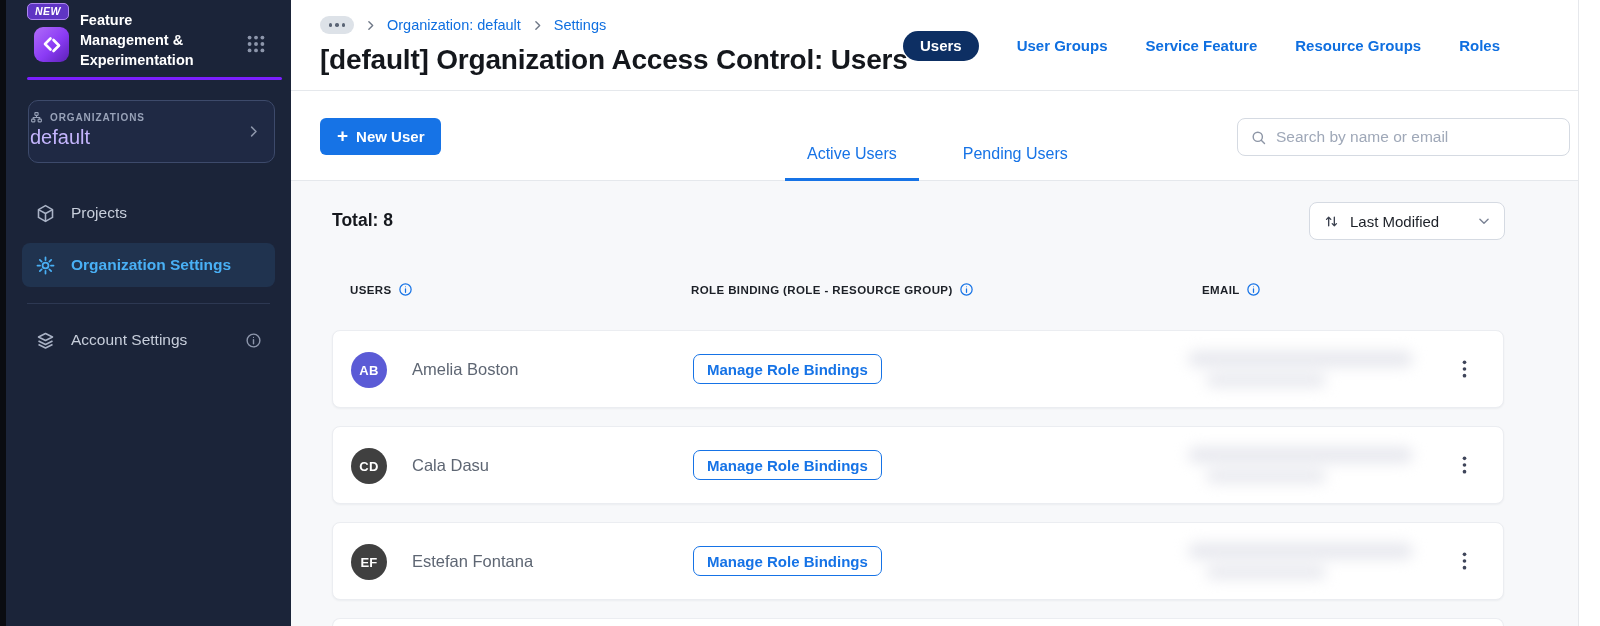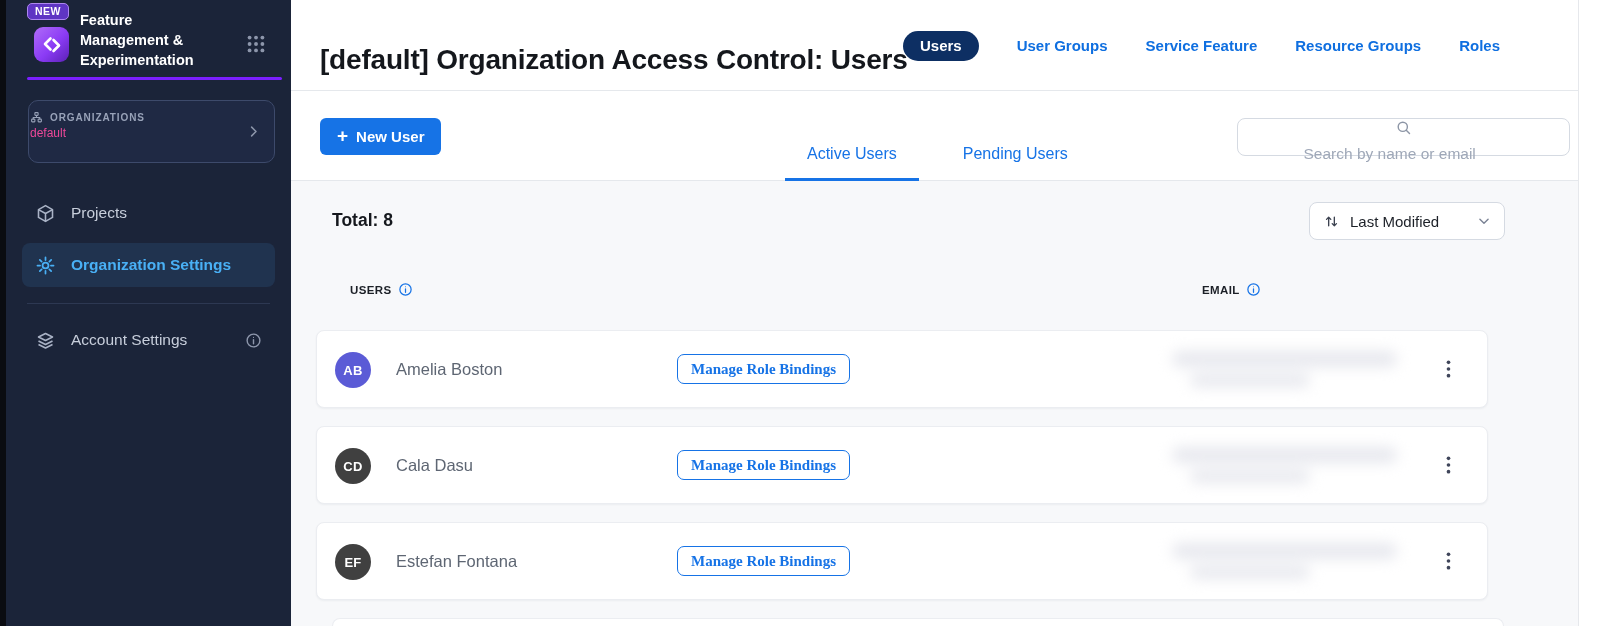--- a/index.html
+++ b/index.html
@@ -5,36 +5,36 @@
   * { margin:0; padding:0; box-sizing:border-box; }
   body { font-family:"Liberation Sans", sans-serif; background:#fff; }
   .canvas { position:relative; width:1600px; height:626px; overflow:hidden; background:#fff; }
 
   
   .edge-strip { position:absolute; left:0; top:0; width:6px; height:626px; background:#0a0c11; }
 
   
   .sidebar { position:absolute; left:6px; top:0; width:285px; height:626px; background:#1b2439; }
   .new-badge { position:absolute; left:21px; top:3px; background:#5f35c4; border:1.5px solid #ad86f0;
-    color:#fff; border-radius:5px; padding:1px 7px 2px; font-size:10.5px; font-weight:bold; letter-spacing:.4px; }
+    color:#fff; border-radius:5px; padding:1px 7px 2px; font-size:10.5px; font-weight:bold; letter-spacing:.4px;font-style:italic; }
   .logo { position:absolute; left:28px; top:27px; width:35px; height:35px; border-radius:9px;
     background:linear-gradient(135deg,#b06cf8 0%,#8b3bf5 55%,#5b21b6 100%);
     display:flex; align-items:center; justify-content:center; }
   .logo svg { width:24px; height:24px; }
   .app-title { position:absolute; left:74px; top:10px; width:130px; color:#fff;
     font-size:14.5px; font-weight:bold; line-height:20px; }
   .grid-icon { position:absolute; right:24px; top:33px; width:22px; height:22px; color:#8d96ab; cursor:pointer; }
   .purple-rule { position:absolute; left:21px; top:77px; width:255px; height:3px; background:#7b1fff; border-radius:2px; }
 
   .org-box { position:absolute; left:22px; top:100px; width:247px; height:63px; background:#1f2944;
     border:1px solid #3d4a6b; border-radius:10px; padding:10px 1px; cursor:pointer; }
   .org-label-row { display:flex; align-items:center; gap:7px; color:#98a2b8; }
   .org-label-row svg { width:13px; height:13px; }
   .org-label { font-size:10px; font-weight:bold; letter-spacing:.9px; }
-  .org-name { margin-top:2px; color:#ec4899; font-size:12px; }
+  .org-name { margin-top:2px; color:#c4b5fd; font-size:20px; }
   .org-chevron { position:absolute; right:13px; top:23px; width:15px; height:15px; color:#8d96ab; }
 
   .menu { position:absolute; left:16px; top:191px; width:253px; }
   .menu-item { display:flex; align-items:center; gap:15px; height:44px; padding:0 13px; margin-bottom:8px;
     border-radius:8px; color:#c7cedb; font-size:15.5px; cursor:pointer; }
   .menu-item svg { width:21px; height:21px; color:#aab3c6; flex:0 0 auto; }
   .menu-item.active { background:#20334f; color:#49b0f5; font-weight:bold; }
   .menu-item.active svg { color:#49b0f5; }
   .menu-divider { border-top:1px solid #2d3852; margin:16px 5px 14px; }
   .menu-info-icon { margin-left:auto; width:17px !important; height:17px !important; color:#8d96ab !important; cursor:pointer; }
@@ -59,46 +59,46 @@
   .toolbar { position:absolute; left:0; top:91px; width:100%; height:90px; background:#fff; border-bottom:1px solid #e5e8ec; }
   .btn-new { position:absolute; left:29px; top:27px; height:37px; padding:0 17px; background:#1673e6; border:none;
     color:#fff; font-family:inherit; font-size:15px; font-weight:bold; border-radius:6px; display:flex;
     align-items:center; gap:8px; cursor:pointer; }
   .btn-new .plus { font-size:19px; font-weight:bold; line-height:1; margin-top:-2px; }
   .sub-tabs { position:absolute; left:494px; bottom:-1px; display:flex; gap:22px; }
   .sub-tab { padding:0 22px 15px; font-size:16px; color:#1673e6; font-weight:normal; cursor:pointer;
     border-bottom:3px solid transparent; }
   .sub-tab.active { border-bottom-color:#1673e6; font-weight:normal; }
   .search-box { position:absolute; right:8px; top:27px; width:333px; height:38px; background:#fff;
-    border:1px solid #d5dae2; border-radius:8px; display:flex; align-items:center; gap:9px; padding:0 12px;flex-direction:column; }
+    border:1px solid #d5dae2; border-radius:8px; display:flex; align-items:center; gap:9px; padding:0 12px; }
   .search-box svg { width:17px; height:17px; color:#8d96a6; flex:0 0 auto; }
   .search-box input { border:none; outline:none; flex:1; font-family:inherit; font-size:15.5px; color:#2b3240; background:transparent; }
   .search-box input::placeholder { color:#9fa8b8; }
 
   .content { position:absolute; left:0; top:181px; width:100%; height:445px; background:#f7f8fa; }
   .total { position:absolute; left:41px; top:29px; font-size:17.5px; font-weight:bold; color:#15181d; }
   .sort-box { position:absolute; right:73px; top:21px; width:196px; height:38px; background:#fff;
     border:1px solid #d5dae2; border-radius:8px; display:flex; align-items:center; gap:10px; padding:0 13px; cursor:pointer; }
   .sort-box .sort-arrows { width:17px; height:17px; color:#3c4250; }
   .sort-label { font-size:15px; color:#1c2027; }
   .sort-box .chev { margin-left:auto; width:14px; height:14px; color:#7a8294; }
 
   .col-head { position:absolute; top:101px; display:flex; align-items:center; gap:6px;
     font-size:11.5px; font-weight:bold; letter-spacing:.4px; color:#1c2027; }
   .col-head svg { width:15px; height:15px; color:#1673e6; cursor:pointer; }
   .col-users { left:59px; } .col-role { left:400px; } .col-email { left:911px; }
 
-  .rows { position:absolute; left:25px; top:149px; width:1172px; }
+  .rows { position:absolute; left:41px; top:149px; width:1172px; }
   .row-card { position:relative; height:78px; background:#fff; border:1px solid #ebedf1; border-radius:8px;
     margin-bottom:18px; box-shadow:0 1px 2px rgba(20,30,60,.05); }
   .avatar { position:absolute; left:18px; top:21px; width:36px; height:36px; border-radius:50%;
     display:flex; align-items:center; justify-content:center; color:#fff; font-size:13px; font-weight:bold; letter-spacing:.3px; }
   .user-name { position:absolute; left:79px; top:50%; transform:translateY(-50%); font-size:16.5px; color:#5e6673; }
   .btn-manage { position:absolute; left:360px; top:50%; transform:translateY(-50%); height:30px; padding:0 13px;
-    background:#fff; border:1.5px solid #1673e6; color:#1673e6; border-radius:7px; font-family:Liberation Serif, serif;
+    background:#fff; border:1.5px solid #1673e6; color:#1673e6; border-radius:7px; font-family:Liberation Sans, sans-serif;
     font-size:15px; font-weight:bold; display:flex; align-items:center; cursor:pointer; }
   .email-blur { position:absolute; left:845px; top:16px; width:250px; height:46px; filter:blur(7px); }
   .email-blur i { position:absolute; display:block; background:#e7e8ee; border-radius:8px; }
   .email-blur i.b1 { left:10px; top:4px; width:225px; height:16px; }
   .email-blur i.b2 { left:28px; top:27px; width:120px; height:13px; }
   .kebab { position:absolute; right:30px; top:50%; transform:translateY(-50%); width:18px; height:22px;
     color:#3f455a; cursor:pointer; display:flex; align-items:center; justify-content:center; }
   .kebab svg { width:5px; height:20px; }
   .row-sliver { position:absolute; left:41px; top:437px; width:1172px; height:8px; background:#fff;
     border:1px solid #ebedf1; border-bottom:none; border-radius:8px 8px 0 0; }
@@ -183,20 +183,35 @@
             <path d="M12 11v5.5"></path>
             <circle cx="12" cy="7.6" r="0.8" fill="currentColor" stroke="none"></circle>
         </svg>
       </div>
     </div>
   </div>
 
   <div class="main">
 
     <div class="hdr">
+      <div class="breadcrumb">
+        <span class="crumb-ellipsis">
+            <i></i>
+            <i></i>
+            <i></i>
+          </span>
+        <svg class="crumb-sep" viewBox="0 0 24 24" fill="none" stroke="currentColor" stroke-width="2.6" stroke-linecap="round" stroke-linejoin="round">
+            <path d="M9 5l7 7-7 7"></path>
+          </svg>
+        <span class="crumb-link">Organization: default</span>
+        <svg class="crumb-sep" viewBox="0 0 24 24" fill="none" stroke="currentColor" stroke-width="2.6" stroke-linecap="round" stroke-linejoin="round">
+            <path d="M9 5l7 7-7 7"></path>
+          </svg>
+        <span class="crumb-link">Settings</span>
+      </div>
       <div class="page-title">[default] Organization Access Control: Users</div>
 
       <div class="top-nav">
         <span class="top-nav-link pill">Users</span>
         <span class="top-nav-link">User Groups</span>
         <span class="top-nav-link">Service Feature</span>
         <span class="top-nav-link">Resource Groups</span>
         <span class="top-nav-link">Roles</span>
       </div>
     </div>
@@ -230,20 +245,28 @@
             <path d="M16 6v12M13 15l3 3 3-3"></path>
         </svg>
         <span class="sort-label">Last Modified</span>
         <svg class="chev" viewBox="0 0 24 24" fill="none" stroke="currentColor" stroke-width="2.4" stroke-linecap="round" stroke-linejoin="round">
             <path d="M5 9l7 7 7-7"></path>
           </svg>
       </div>
 
       <div class="col-head col-users">
         <span>USERS</span>
+        <svg viewBox="0 0 24 24" fill="none" stroke="currentColor" stroke-width="2" stroke-linecap="round">
+          <circle cx="12" cy="12" r="9"></circle>
+            <path d="M12 11v5.5"></path>
+            <circle cx="12" cy="7.6" r="0.8" fill="currentColor" stroke="none"></circle>
+        </svg>
+      </div>
+      <div class="col-head col-role">
+        <span>ROLE BINDING (ROLE - RESOURCE GROUP)</span>
         <svg viewBox="0 0 24 24" fill="none" stroke="currentColor" stroke-width="2" stroke-linecap="round">
           <circle cx="12" cy="12" r="9"></circle>
             <path d="M12 11v5.5"></path>
             <circle cx="12" cy="7.6" r="0.8" fill="currentColor" stroke="none"></circle>
         </svg>
       </div>
       <div class="col-head col-email">
         <span>EMAIL</span>
         <svg viewBox="0 0 24 24" fill="none" stroke="currentColor" stroke-width="2" stroke-linecap="round">
           <circle cx="12" cy="12" r="9"></circle>

